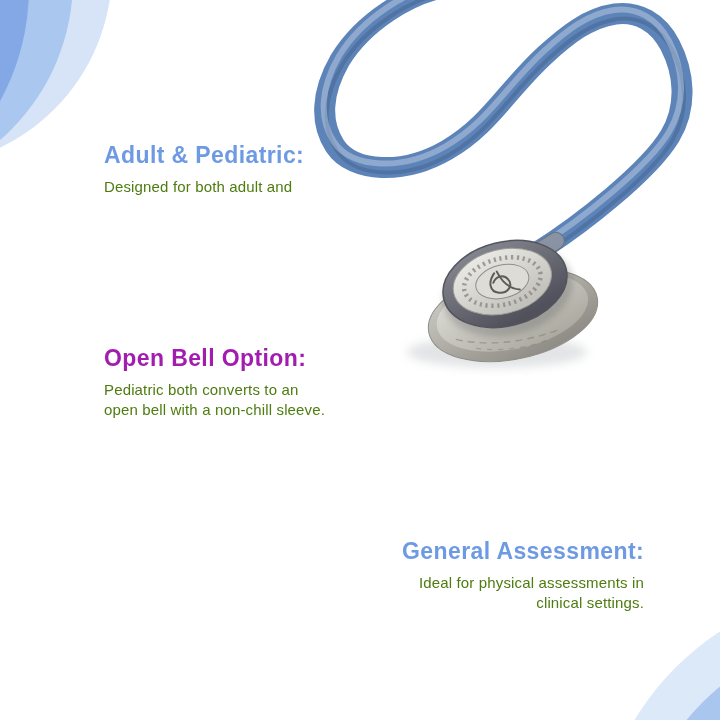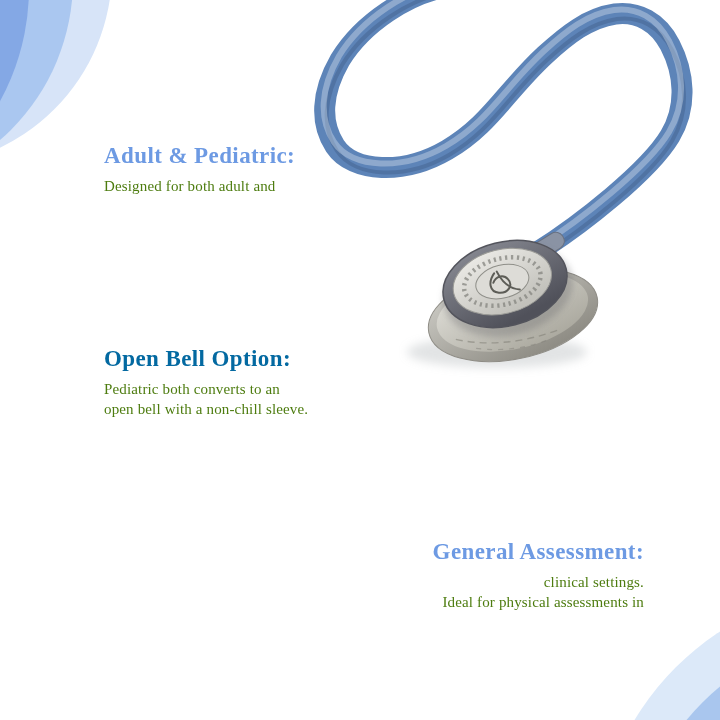--- a/index.html
+++ b/index.html
@@ -13,21 +13,21 @@
   .arc-tl-light{left:-282px;top:-227px;width:394px;height:394px;}
   .arc-tl-mid{left:-351px;top:-232px;width:424px;height:424px;}
   .arc-tl-dark{left:-443px;top:-248px;width:472px;height:472px;}
   .arc-br-light{left:595px;top:587px;width:550px;height:550px;}
   .arc-br-mid{left:633px;top:633px;width:474px;height:474px;}
 
   
   .steth-layer{position:absolute;left:0;top:0;width:720px;height:720px;pointer-events:none;}
 
   
-  .feature{position:absolute;z-index:3;font-family:Liberation Serif, serif;}
+  .feature{position:absolute;z-index:3;}
   .feature h2{
     margin:0 0 8px 0;
     font-size:23px;font-weight:700;letter-spacing:.4px;
     line-height:27px;
   }
   .feature .body-line{
     font-size:15px;line-height:19.5px;letter-spacing:.15px;
     color:#4d7c0f;
   }
   .feature-1{left:104px;top:142px;width:300px;text-align:left;}
@@ -117,22 +117,22 @@
     </g>
   </g>
 </svg>
 
 <section class="feature feature-1">
   <h2 style="color: rgb(109, 154, 227);">Adult &amp; Pediatric:</h2>
   <div class="body-line">Designed for both adult and</div>
 </section>
 
 <section class="feature feature-2">
-  <h2 style="color: #0369a1;">Open Bell Option:</h2>
+  <h2 style="color: #a21caf;">Open Bell Option:</h2>
   <div class="body-line">Pediatric both converts to an</div>
   <div class="body-line">open bell with a non-chill sleeve.</div>
 </section>
 
 <section class="feature feature-3">
   <h2 style="color: rgb(109, 154, 227);">General Assessment:</h2>
+  <div class="body-line">Ideal for physical assessments in</div>
   <div class="body-line">clinical settings.</div>
-  <div class="body-line">Ideal for physical assessments in</div>
 </section>
 
 </body></html>

